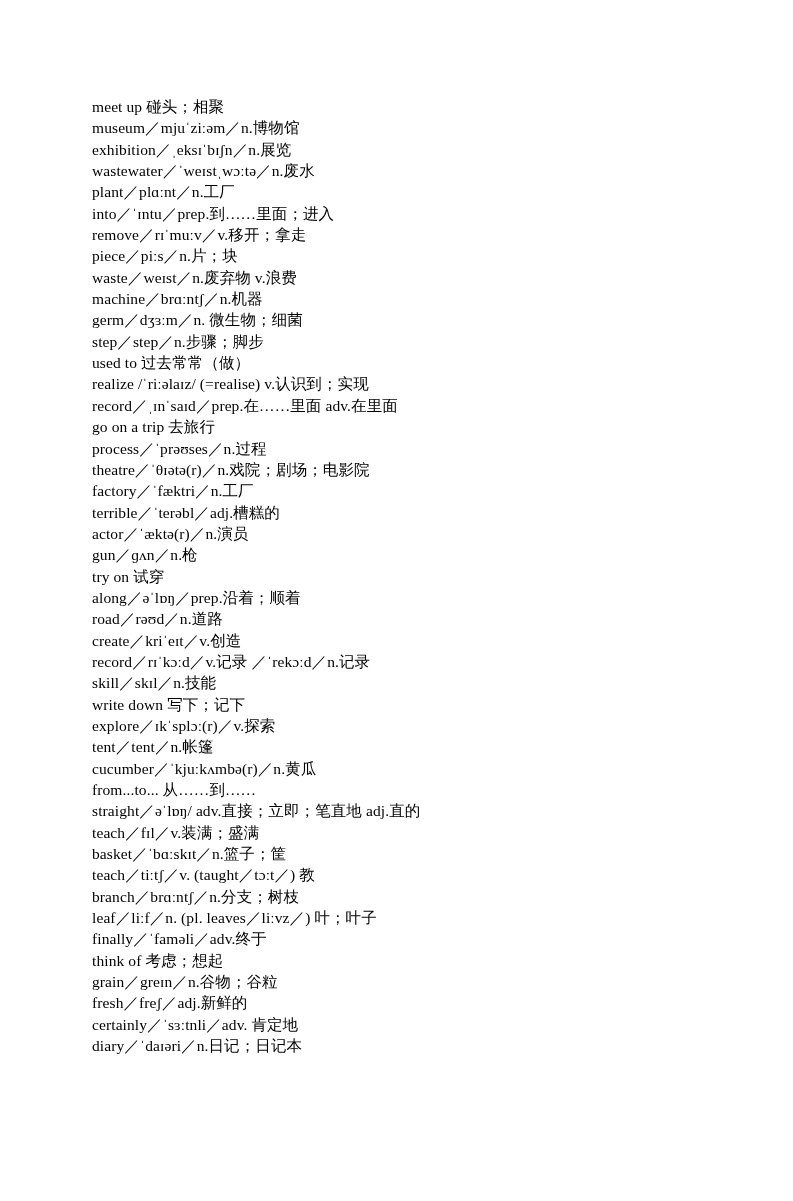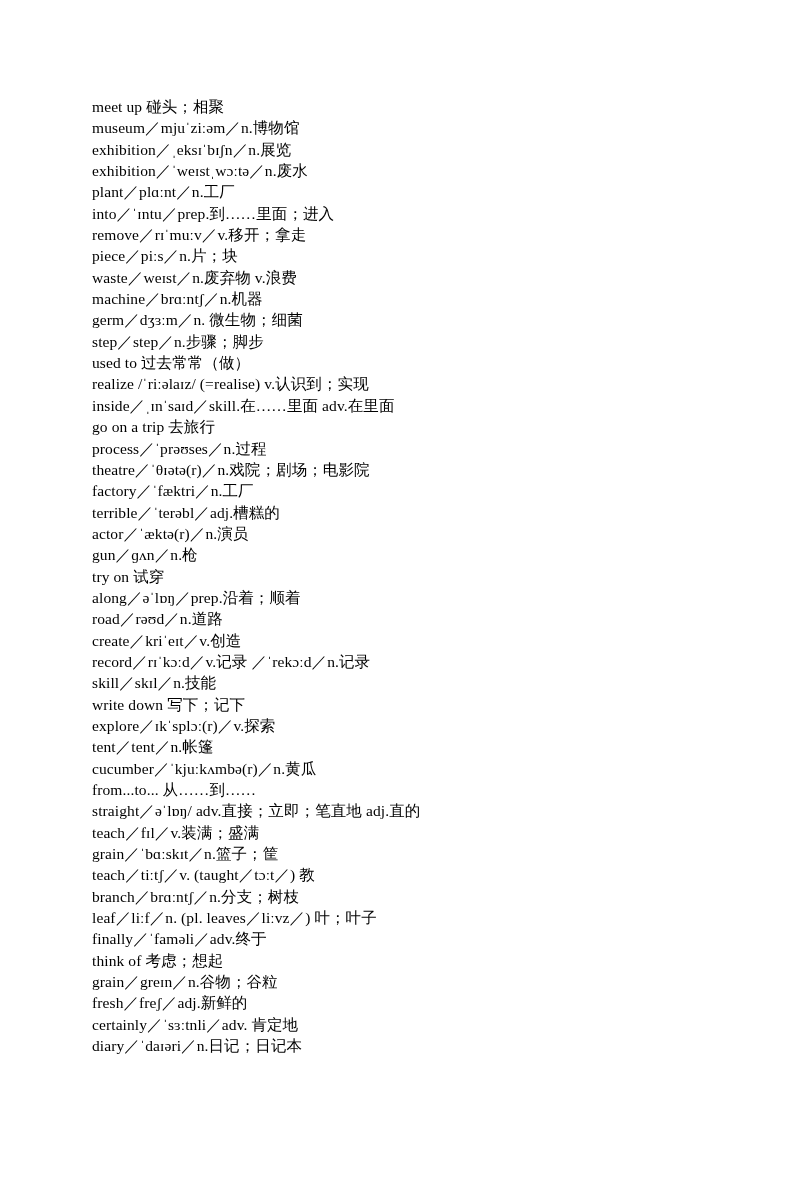--- a/index.html
+++ b/index.html
@@ -37,53 +37,53 @@
   }
 </style>
 </head>
 <body>
 
 <div id="page">
   <div id="wordlist">
       <div class="entry">meet up  碰头；相聚</div>
       <div class="entry">museum／mjuˈziːəm／n.博物馆</div>
       <div class="entry">exhibition／ˌeksɪˈbɪʃn／n.展览</div>
-      <div class="entry">exhibition／ˈweɪstˌwɔːtə／n.废水</div>
+      <div class="entry">wastewater／ˈweɪstˌwɔːtə／n.废水</div>
       <div class="entry">plant／plɑːnt／n.工厂</div>
       <div class="entry">into／ˈɪntu／prep.到……里面；进入</div>
       <div class="entry">remove／rɪˈmuːv／v.移开；拿走</div>
       <div class="entry">piece／piːs／n.片；块</div>
       <div class="entry">waste／weɪst／n.废弃物 v.浪费</div>
       <div class="entry">machine／brɑːntʃ／n.机器</div>
       <div class="entry">germ／dʒɜːm／n. 微生物；细菌</div>
       <div class="entry">step／step／n.步骤；脚步</div>
       <div class="entry">used to 过去常常（做）</div>
       <div class="entry">realize /ˈriːəlaɪz/ (=realise)   v.认识到；实现</div>
-      <div class="entry">inside／ˌɪnˈsaɪd／skill.在……里面 adv.在里面</div>
+      <div class="entry">record／ˌɪnˈsaɪd／prep.在……里面 adv.在里面</div>
       <div class="entry">go on a trip  去旅行</div>
       <div class="entry">process／ˈprəʊses／n.过程</div>
       <div class="entry">theatre／ˈθɪətə(r)／n.戏院；剧场；电影院</div>
       <div class="entry">factory／ˈfæktri／n.工厂</div>
       <div class="entry">terrible／ˈterəbl／adj.槽糕的</div>
       <div class="entry">actor／ˈæktə(r)／n.演员</div>
       <div class="entry">gun／ɡʌn／n.枪</div>
       <div class="entry">try on  试穿</div>
       <div class="entry">along／əˈlɒŋ／prep.沿着；顺着</div>
       <div class="entry">road／rəʊd／n.道路</div>
       <div class="entry">create／kriˈeɪt／v.创造</div>
       <div class="entry">record／rɪˈkɔːd／v.记录 ／ˈrekɔːd／n.记录</div>
       <div class="entry">skill／skɪl／n.技能</div>
       <div class="entry">write down 写下；记下</div>
       <div class="entry">explore／ɪkˈsplɔː(r)／v.探索</div>
       <div class="entry">tent／tent／n.帐篷</div>
       <div class="entry">cucumber／ˈkjuːkʌmbə(r)／n.黄瓜</div>
       <div class="entry">from...to...  从……到……</div>
       <div class="entry">straight／əˈlɒŋ/   adv.直接；立即；笔直地 adj.直的</div>
       <div class="entry">teach／fɪl／v.装满；盛满</div>
-      <div class="entry">grain／ˈbɑːskɪt／n.篮子；筐</div>
+      <div class="entry">basket／ˈbɑːskɪt／n.篮子；筐</div>
       <div class="entry">teach／tiːtʃ／v. (taught／tɔːt／) 教</div>
       <div class="entry">branch／brɑːntʃ／n.分支；树枝</div>
       <div class="entry">leaf／liːf／n.  (pl.  leaves／liːvz／) 叶；叶子</div>
       <div class="entry">finally／ˈfamǝli／adv.终于</div>
       <div class="entry">think of  考虑；想起</div>
       <div class="entry">grain／greɪn／n.谷物；谷粒</div>
       <div class="entry">fresh／freʃ／adj.新鲜的</div>
       <div class="entry">certainly／ˈsɜːtnli／adv. 肯定地</div>
       <div class="entry">diary／ˈdaɪəri／n.日记；日记本</div>
     </div>

